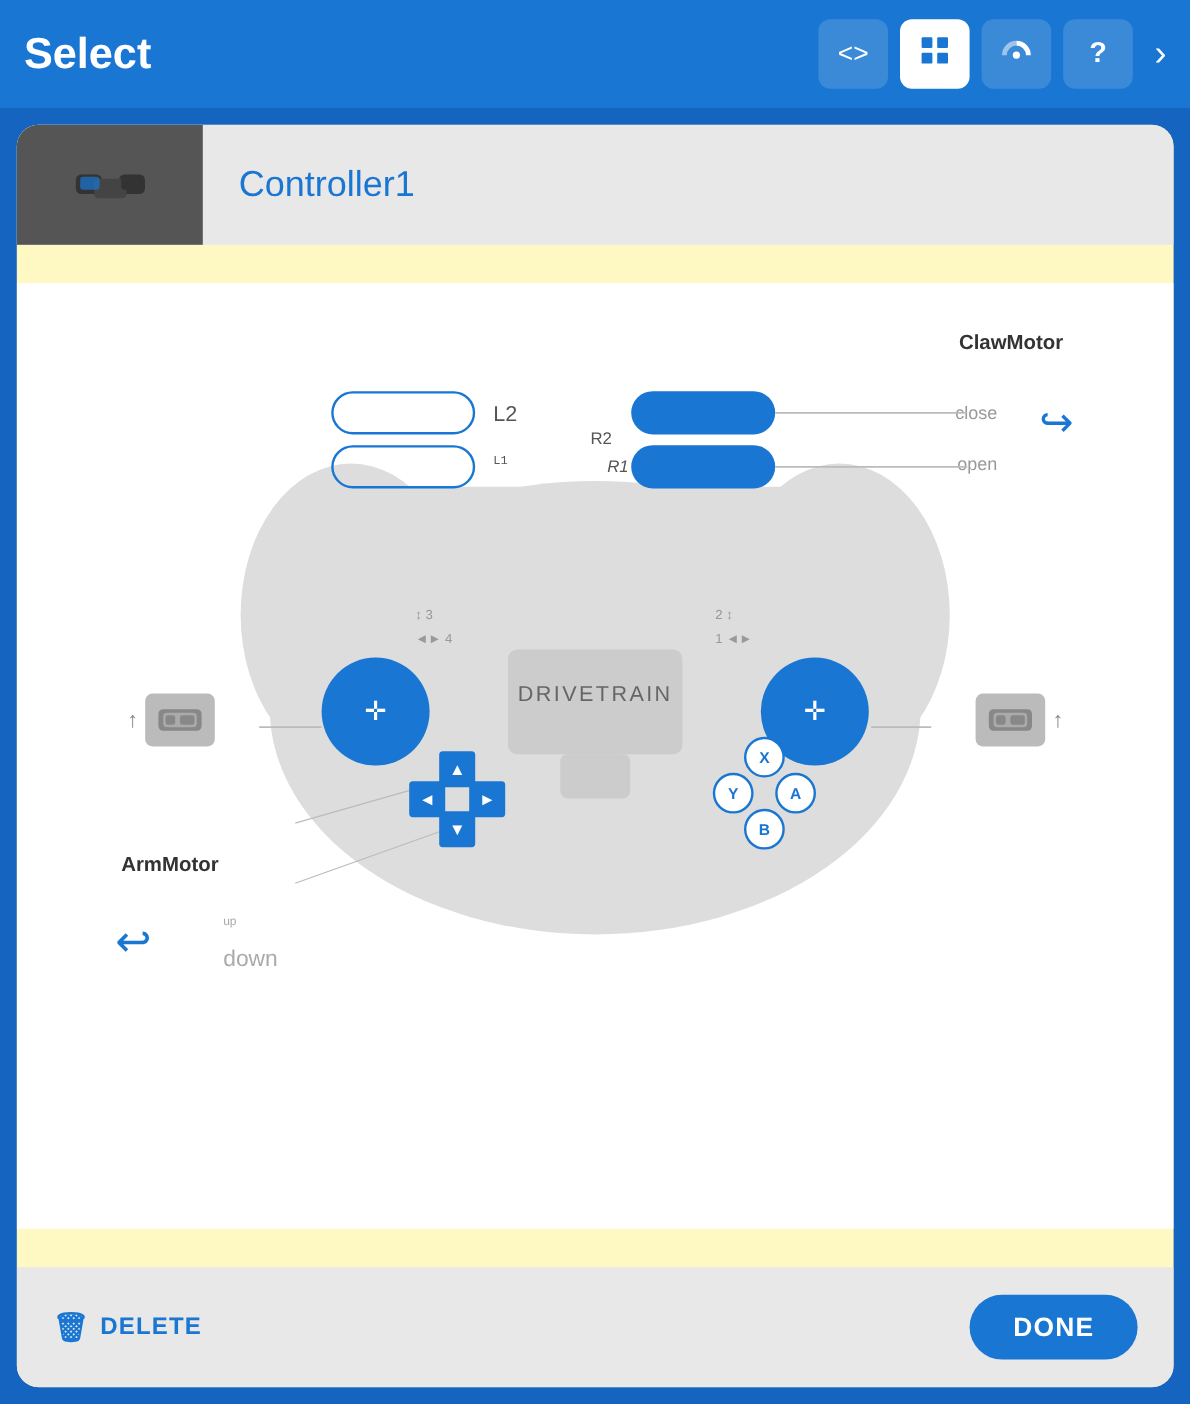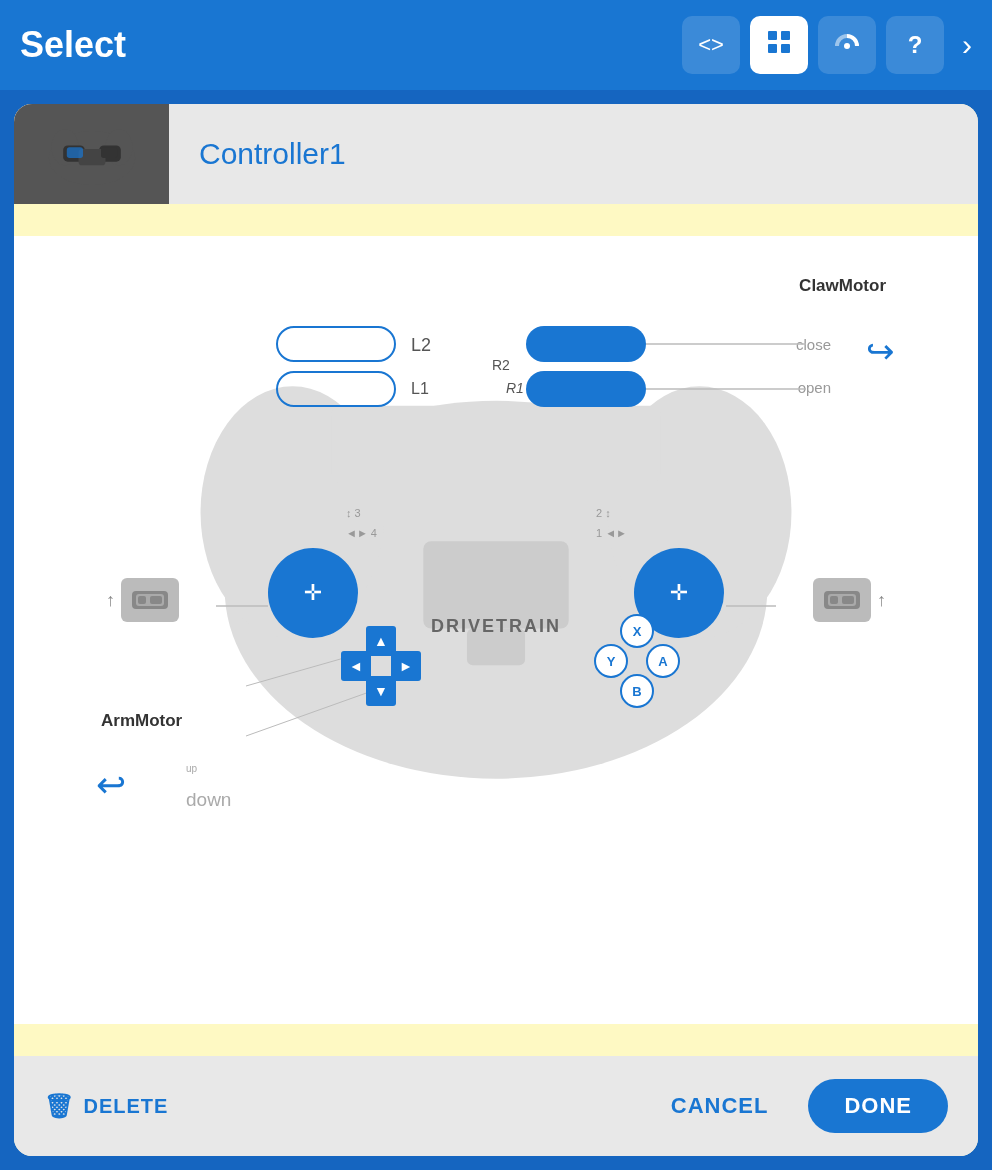--- a/index.html
+++ b/index.html
@@ -297,21 +297,21 @@
         <rect x="290" y="350" width="60" height="38" rx="6" fill="#ccc"></rect>
       </svg>
 
       <div class="trigger-left-l2" style="position:absolute;top:70px;left:230px;width:120px;height:36px;border-radius:18px;border:2.5px solid #1976d2;background:transparent;cursor:pointer;"></div>
       <div class="trigger-left-l1" style="position:absolute;top:115px;left:230px;width:120px;height:36px;border-radius:18px;border:2.5px solid #1976d2;background:transparent;cursor:pointer;"></div>
       <div class="trigger-right-r2" style="position:absolute;top:70px;left:480px;width:120px;height:36px;border-radius:18px;background:#1976d2;cursor:pointer;"></div>
       <div class="trigger-right-r1" style="position:absolute;top:115px;left:480px;width:120px;height:36px;border-radius:18px;background:#1976d2;cursor:pointer;"></div>
 
       <span style="position:absolute;top:79px;left:365px;font-size:18px;color:#555;">L2</span>
       <span style="position:absolute;top:79px;left:446px;font-size:14px;color:#555;margin-top:22px;">R2</span>
-      <span style="position:absolute;top:124px;left:365px;font-size:16px;color:#555;">L1</span>
+      <span style="position:absolute;top:124px;left:365px;font-size:10px;color:#555;font-family:Liberation Mono, monospace;">L1</span>
       <span style="position:absolute;top:124px;left:460px;font-size:14px;color:#555;font-style:italic;">R1</span>
 
       <span style="position:absolute;top:20px;right:60px;font-size:17px;font-weight:700;color:#333;">ClawMotor</span>
       <span style="position:absolute;top:80px;right:115px;font-size:15px;color:#999;">close</span>
       <span style="position:absolute;top:123px;right:115px;font-size:15px;color:#999;">open</span>
 
       <span style="position:absolute;top:75px;right:52px;font-size:34px;color:#1976d2;transform:scaleX(-1);display:inline-block;">↩</span>
 
       <svg style="position:absolute;top:0;left:0;width:100%;height:100%;pointer-events:none;">
 
@@ -399,34 +399,33 @@
 
         <div style="position:absolute;top:30px;left:52px;width:34px;height:34px;border-radius:50%;border:2px solid #1976d2;background:white;display:flex;align-items:center;justify-content:center;cursor:pointer;">
           <span style="color:#1976d2;font-size:13px;font-weight:bold;">A</span>
         </div>
 
         <div style="position:absolute;top:60px;left:26px;width:34px;height:34px;border-radius:50%;border:2px solid #1976d2;background:white;display:flex;align-items:center;justify-content:center;cursor:pointer;">
           <span style="color:#1976d2;font-size:13px;font-weight:bold;">B</span>
         </div>
       </div>
 
-      <div style="position:absolute;top:312px;left:50%;transform:translateX(-50%);font-size:18px;font-weight:bold;color:#666;letter-spacing:2px;white-space:nowrap;margin-top:48px;">DRIVETRAIN</div>
+      <div style="position:absolute;top:312px;left:50%;transform:translateX(-50%);font-size:18px;font-weight:normal;color:#666;letter-spacing:2px;white-space:nowrap;">DRIVETRAIN</div>
 
       <span style="position:absolute;bottom:145px;left:55px;font-size:17px;font-weight:700;color:#333;">ArmMotor</span>
       <span style="position:absolute;bottom:102px;left:140px;font-size:10px;color:#aaa;">up</span>
       <span style="position:absolute;bottom:65px;left:140px;font-size:19px;color:#aaa;">down</span>
 
       <span style="position:absolute;bottom:70px;left:50px;font-size:36px;color:#1976d2;display:inline-block;">↩</span>
 
     </div>
   </div>
 
   <div class="footer">
     <button class="delete-btn">
       <span class="delete-icon">🗑</span>
       <span>DELETE</span>
     </button>
     <div class="spacer"></div>
-    <button class="cancel-btn">CANCEL</button>
     <button class="done-btn">DONE</button>
   </div>
 
 </div>
 
 </body></html>

